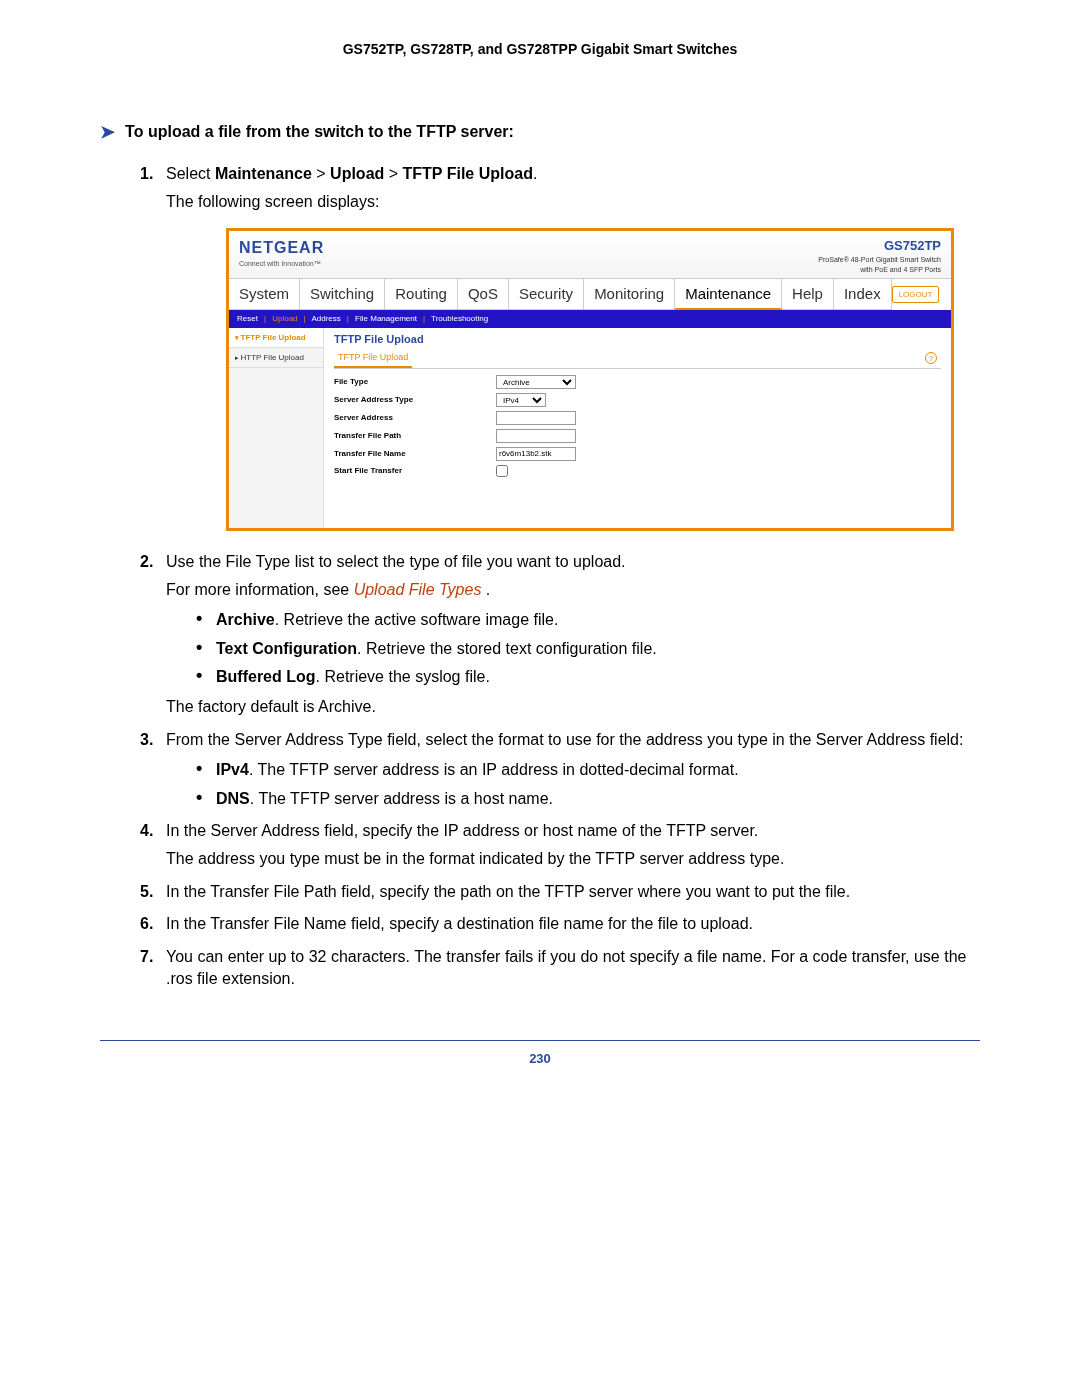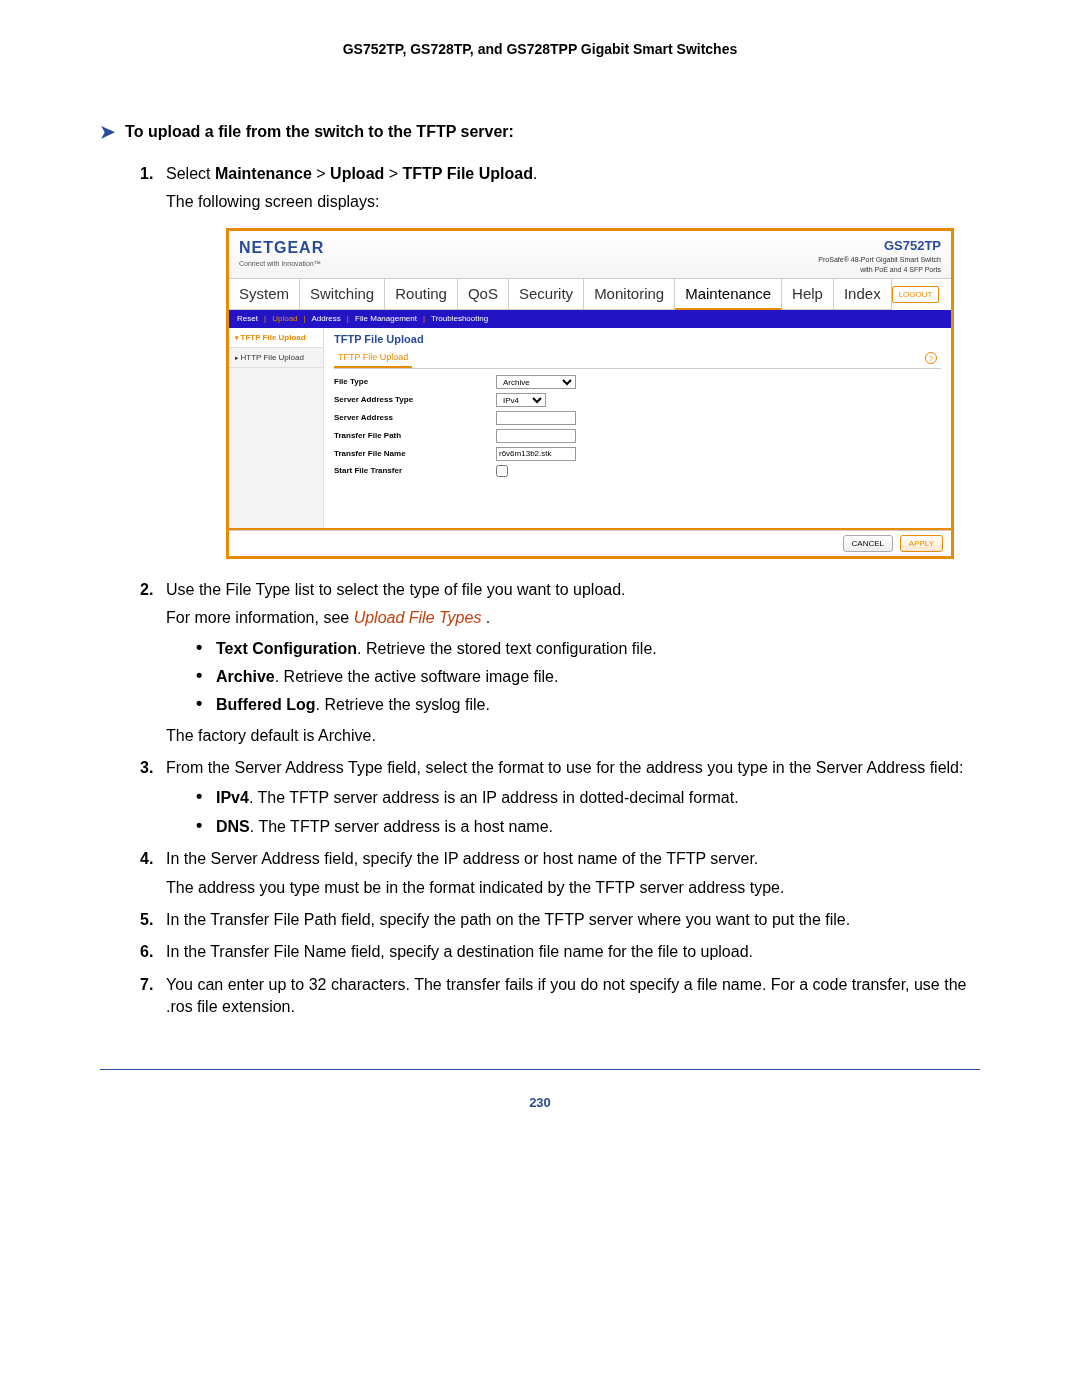--- a/index.html
+++ b/index.html
@@ -87,21 +87,21 @@
   .ss-label { width:150px; font-weight:bold; }
   .ss-select, .ss-input { border:1px solid #999; background:#fff; font-size:8px; padding:1px 2px; height:14px; }
   .ss-select { width:80px; }
   .ss-input { width:80px; }
   .ss-checkbox { width:12px; height:12px; border:1px solid #999; }
   .ss-footer { background:#fff; padding:4px 8px; text-align:right; border-top:1px solid #ccc; margin-top:2px;}
   .ss-btn { display:inline-block; padding:2px 8px; font-size:8px; border:1px solid #aaa; background:linear-gradient(#fff,#eee); border-radius:3px; margin-left:4px;}
   .ss-btn.apply { border-color:#e88b00; color:#e88b00; background:linear-gradient(#fff,#ffe8cc);}
   .ss-copyright { background:#e88b00; color:#000; font-size:8px; padding:2px 6px; }
 
-  .page-footer-line { border-top:1px solid #2a4b9b; margin-top:50px; padding-top:24px; }
+  .page-footer-line { border-top:1px solid #2a4b9b; margin-top:50px; padding-top:9px; }
   .page-number { text-align:center; color:#2a4b9b; font-weight:bold; font-size:13px; }
 </style>
 </head>
 <body>
 
 <div class="page-header">GS752TP, GS728TP, and GS728TPP Gigabit Smart Switches</div>
 
 <div class="section-heading">
   <span class="arrow-bullet">➤</span>
   <span>To upload a file from the switch to the TFTP server:</span>
@@ -179,36 +179,32 @@
                 <div class="ss-label">Transfer File Name</div>
                 <input class="ss-input" value="r6v6m13b2.stk" style="">
               </div>
             <div class="ss-row">
                 <div class="ss-label">Start File Transfer</div>
                 <input type="checkbox" class="ss-checkbox" style="">
               </div>
           </div>
         </div>
       </div>
-      <div class="ss-footer">
-        <span class="ss-btn">CANCEL</span>
-        <span class="ss-btn apply">APPLY</span>
-      </div>
     </div>
   </li>
 
   <li class="step-item">
     <span class="step-num">2.</span>
     <div class="step-text">Use the File Type list to select the type of file you want to upload.</div>
     <div class="step-sub">
       <span>For more information, see </span><a class="inline-link" href="#">Upload File Types</a><span> .</span>
     </div>
     <ul class="bullet-list">
+      <li class="bullet-item"><b>Archive</b><span>. Retrieve the active software image file.</span></li>
       <li class="bullet-item"><b>Text Configuration</b><span>. Retrieve the stored text configuration file.</span></li>
-      <li class="bullet-item"><b>Archive</b><span>. Retrieve the active software image file.</span></li>
       <li class="bullet-item"><b>Buffered Log</b><span>. Retrieve the syslog file.</span></li>
     </ul>
     <div class="step-sub">The factory default is Archive.</div>
   </li>
 
   <li class="step-item">
     <span class="step-num">3.</span>
     <div class="step-text">From the Server Address Type field, select the format to use for the address you type in the Server Address field:</div>
     <ul class="bullet-list">
       <li class="bullet-item"><b>IPv4</b><span>. The TFTP server address is an IP address in dotted-decimal format.</span></li>

